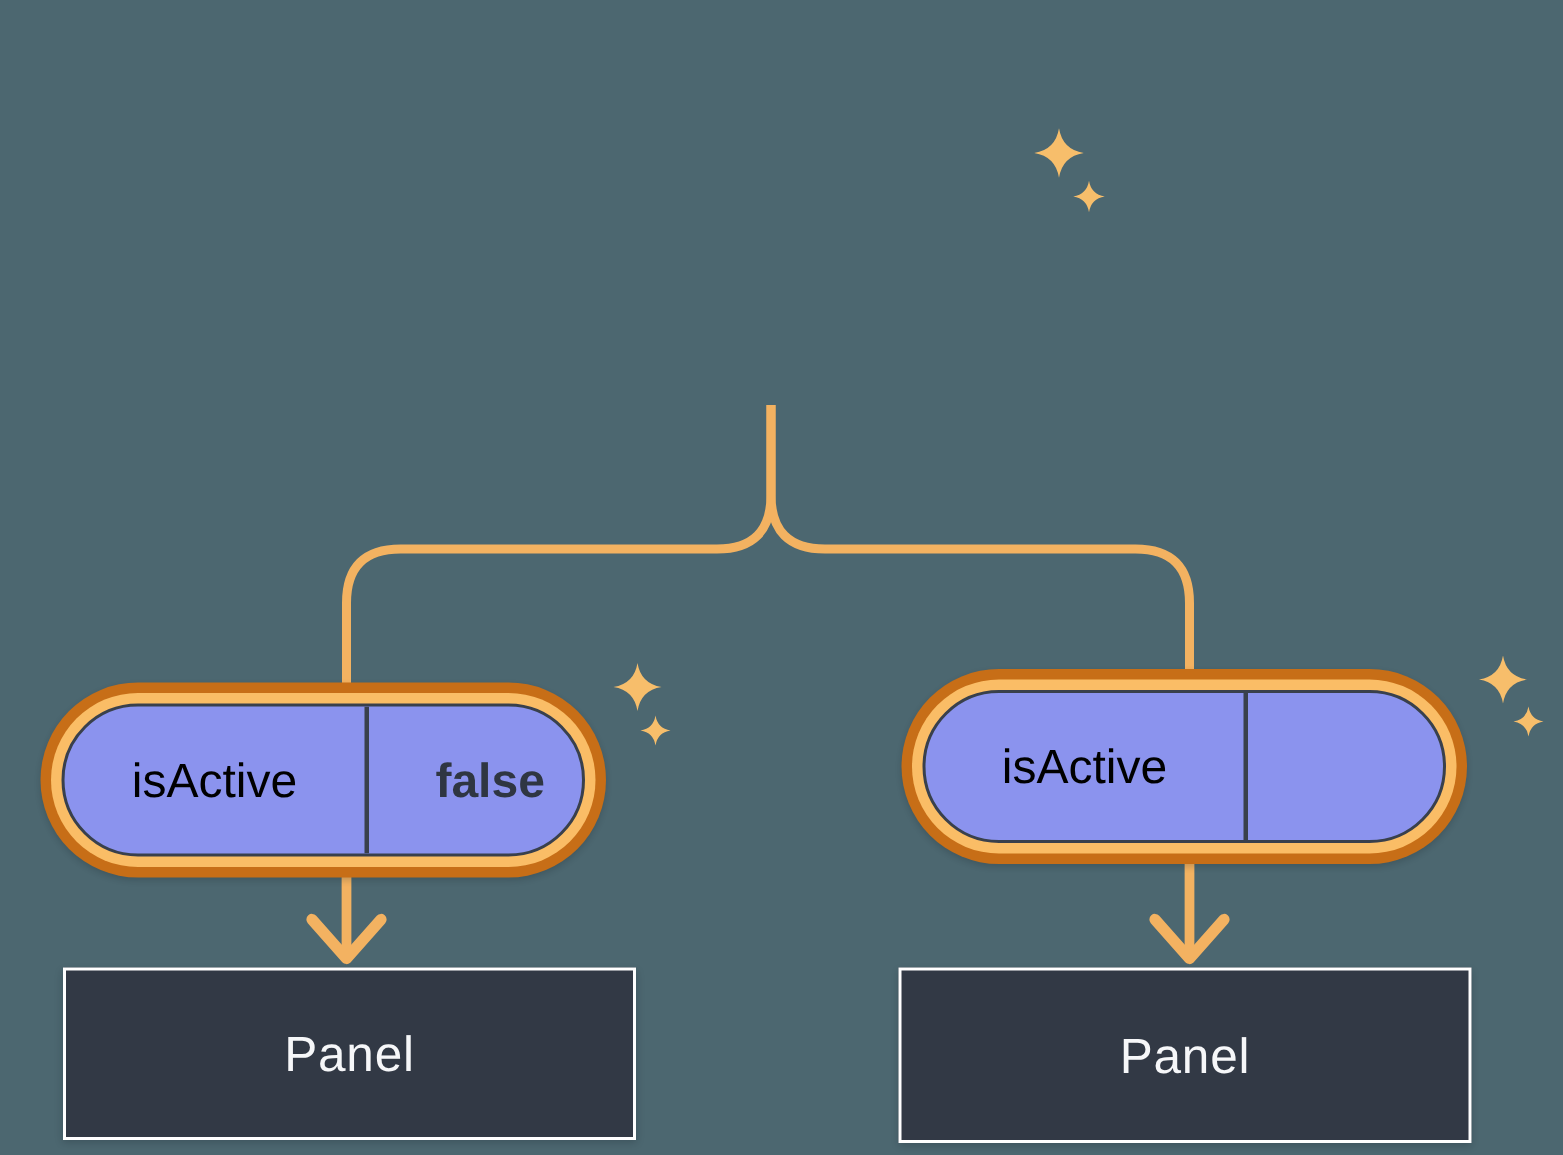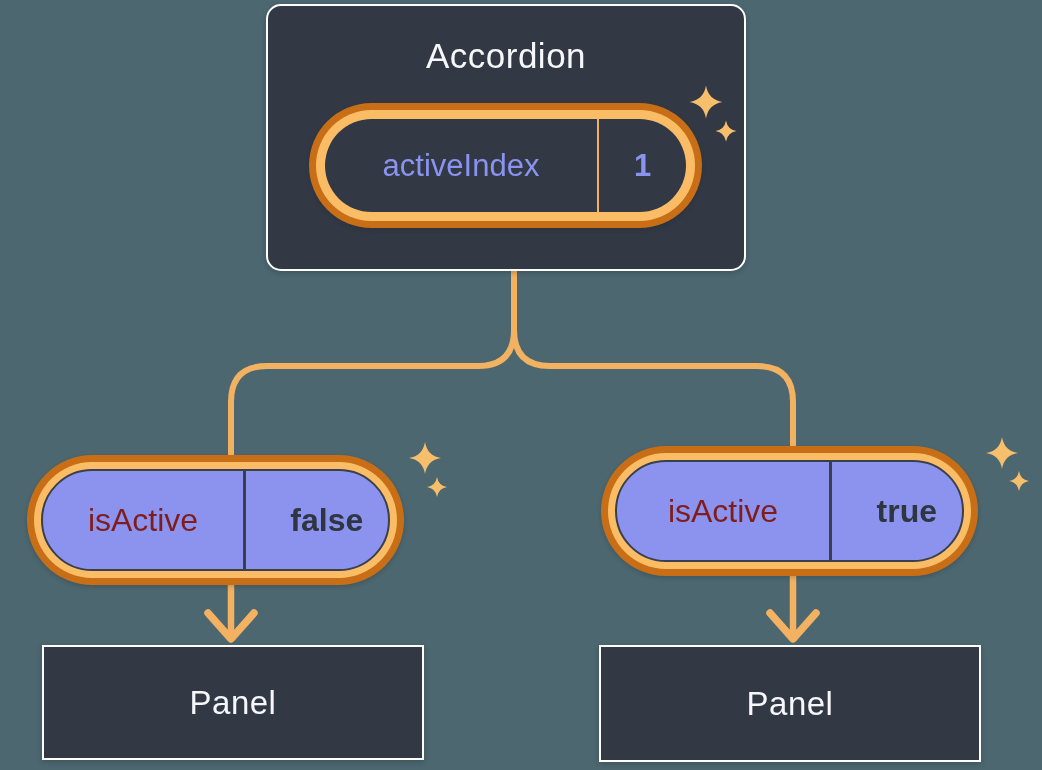--- a/index.html
+++ b/index.html
@@ -78,21 +78,21 @@
     border:2.5px solid #39404C;
   }
   .pill-cell{
     display:flex;align-items:center;justify-content:center;
   }
   .cell-label{font-weight:500;}
   .cell-value{font-weight:700;}
   .pill-divider{width:2px;}
   .state-pill .pill-cell{color:#8A94F0;font-size:31px;}
   .state-pill .pill-divider{background:#F3B261;width:2px;}
-  .prop-pill .pill-cell{color:#7f1d1d;font-size:32px;}
+  .prop-pill .pill-cell{color:#000000;font-size:32px;}
   .prop-pill .cell-value{color:#2F3642;padding-left:20px;}
   .prop-pill .pill-divider{background:#39404C;width:2.5px;}
 
   
   .state-pill{left:309px;top:103px;width:393px;height:125px;}
   .state-pill .cell-label-box{width:272px;}
   .state-pill .cell-value-box{flex:1;}
   .prop-pill-false{left:27px;top:455px;width:377px;height:130px;}
   .prop-pill-false .cell-label-box{width:200px;}
   .prop-pill-false .cell-value-box{flex:1;}
@@ -112,50 +112,36 @@
     <g stroke="#F3B261" fill="none">
       <path d="M 514 270 V 330 Q 514 366 478 366 H 267 Q 231 366 231 402 V 460" stroke-width="6"></path>
       <path d="M 514 270 V 330 Q 514 366 550 366 H 757 Q 793 366 793 402 V 450" stroke-width="6"></path>
       <path d="M 231 578 V 638" stroke-width="6.5"></path>
       <path d="M 208 613 L 231 639 L 254 613" stroke-width="7.5" stroke-linecap="round" stroke-linejoin="round"></path>
       <path d="M 793 570 V 638" stroke-width="6.5"></path>
       <path d="M 770 613 L 793 639 L 816 613" stroke-width="7.5" stroke-linecap="round" stroke-linejoin="round"></path>
     </g>
   </svg>
 
-  <div class="dark-box root-box">
-    <div class="root-title">Accordion</div>
-
-    <div class="pill-outer state-pill" style="left:41px;top:97px;">
-      <div class="pill-inner">
-        <div class="pill-core core-dark">
-          <div class="pill-cell cell-label cell-label-box">activeIndex</div>
-          <div class="pill-divider"></div>
-          <div class="pill-cell cell-value cell-value-box">1</div>
-        </div>
-      </div>
-    </div>
-  </div>
 
   <div class="pill-outer prop-pill prop-pill-false">
     <div class="pill-inner">
       <div class="pill-core core-purple">
         <div class="pill-cell cell-label cell-label-box">isActive</div>
         <div class="pill-divider"></div>
         <div class="pill-cell cell-value cell-value-box">false</div>
       </div>
     </div>
   </div>
 
   <div class="pill-outer prop-pill prop-pill-true">
     <div class="pill-inner">
       <div class="pill-core core-purple">
         <div class="pill-cell cell-label cell-label-box">isActive</div>
         <div class="pill-divider"></div>
-        <div class="pill-cell cell-value cell-value-box">true</div>
       </div>
     </div>
   </div>
 
   <div class="dark-box panel-box panel-left">
     <span class="panel-label">Panel</span>
   </div>
   <div class="dark-box panel-box panel-right">
     <span class="panel-label">Panel</span>
   </div>

